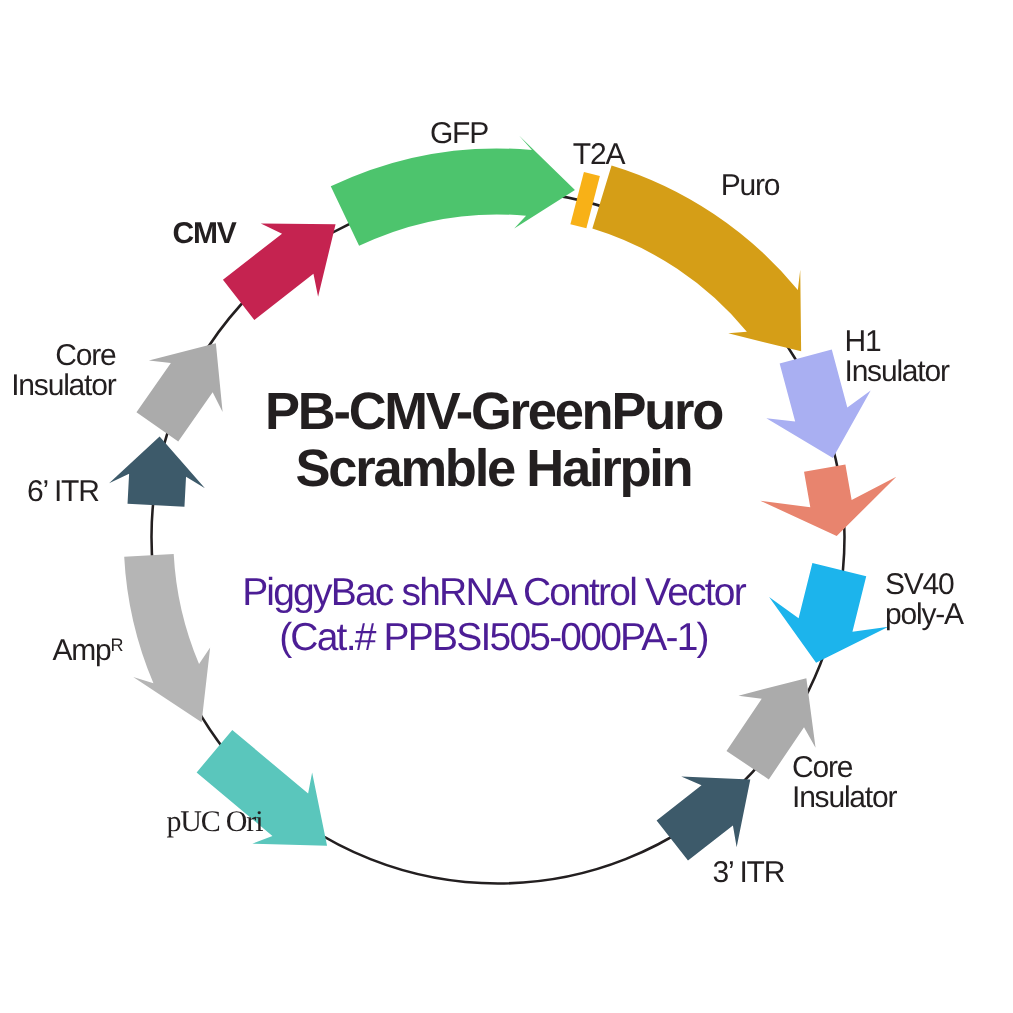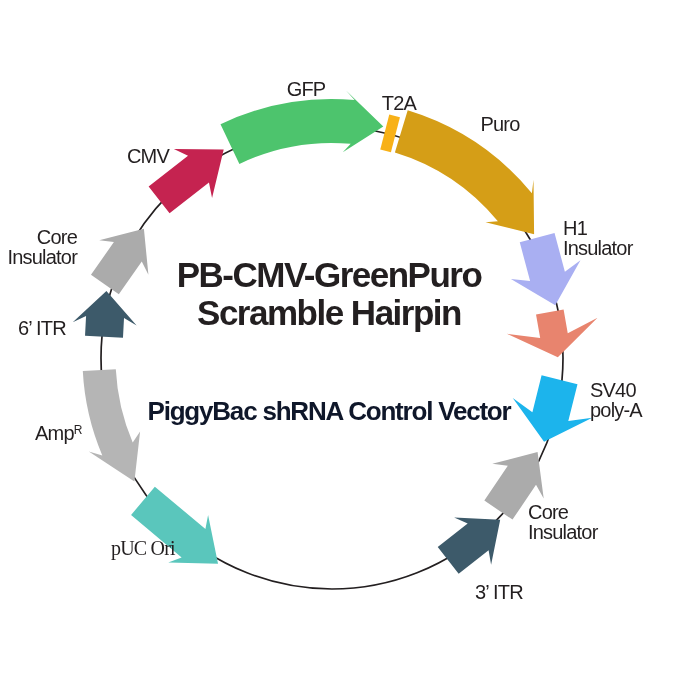--- a/index.html
+++ b/index.html
@@ -15,23 +15,23 @@
   }
   .seg-label.center { transform:translate(-50%,-50%); text-align:center; white-space:nowrap; }
   .seg-label.right { text-align:right; }
   .seg-label .sup { font-size:12px; vertical-align:6px; letter-spacing:-0.5px; }
   .title-block {
     position:absolute; left:0; width:658px; top:256px; text-align:center;
     font-weight:bold; font-size:35px; line-height:38px; letter-spacing:-1.5px;
     color:#231F20;
   }
   .subtitle-block {
-    position:absolute; left:0; width:658px; top:396px; text-align:center;
-    font-weight:bold; font-size:26px; line-height:30px; letter-spacing:-1.2px;
-    color:#0f172a;
+    position:absolute; left:0; width:658px; top:379px; text-align:center;
+    font-weight:normal; font-size:26px; line-height:30px; letter-spacing:-1.2px;
+    color:#4c1d95;
   }
 </style>
 </head>
 <body>
 
 <div id="stage">
   <svg id="diagram" viewBox="0 0 675 675" xmlns="http://www.w3.org/2000/svg">
       <circle cx="332" cy="358" r="231" fill="none" stroke="#231F20" stroke-width="1.7"></circle>
       <polygon points="-41.0,-17.0 9.0,-17.0 2.0,-31.0 41.0,0.0 2.0,31.0 9.0,17.0 -41.0,17.0" transform="translate(191.4 174.7) rotate(-38)" fill="#C52350"></polygon>
       <path d="M220.5 124.2 A259 259 0 0 1 354.6 100.0 L346.0 90.4 L383.3 126.6 L342.8 152.3 L350.7 143.8 A215 215 0 0 0 239.4 163.9 Z" fill="#4DC46D"></path>
@@ -41,38 +41,39 @@
       <polygon points="-23.0,-14.0 1.0,-14.0 -9.0,-46.0 23.0,0.0 -9.0,46.0 1.0,14.0 -23.0,14.0" transform="translate(553.8 334.7) rotate(80)" fill="#E8846E"></polygon>
       <polygon points="-32.0,-18.5 6.0,-18.5 -3.0,-41.0 32.0,0.0 -3.0,41.0 6.0,18.5 -32.0,18.5" transform="translate(551.8 410.8) rotate(104)" fill="#1CB4EC"></polygon>
       <polygon points="-35.0,-17.0 7.0,-17.0 0.0,-31.0 35.0,0.0 0.0,31.0 7.0,17.0 -35.0,17.0" transform="translate(518.0 481.1) rotate(-56)" fill="#ABABAB"></polygon>
       <polygon points="-33.0,-17.0 5.0,-17.0 -2.0,-30.0 33.0,0.0 -2.0,30.0 5.0,17.0 -33.0,17.0" transform="translate(474.2 540.0) rotate(-38)" fill="#3D5A6A"></polygon>
       <polygon points="-49.0,-18.5 17.0,-18.5 10.0,-31.0 49.0,0.0 10.0,31.0 17.0,18.5 -49.0,18.5" transform="translate(180.5 532.3) rotate(40)" fill="#5AC6BC"></polygon>
       <path d="M82.8 371.1 A249.5 249.5 0 0 0 102.3 455.5 L88.8 451.4 L134.4 481.5 L140.1 431.6 L132.7 442.6 A216.5 216.5 0 0 1 115.8 369.3 Z" fill="#B5B5B5"></path>
       <polygon points="-23.0,-19.0 -3.0,-19.0 -10.0,-32.0 23.0,0.0 -10.0,32.0 -3.0,19.0 -23.0,19.0" transform="translate(105.2 313.9) rotate(-87)" fill="#3D5A6A"></polygon>
       <polygon points="-34.0,-17.0 6.0,-17.0 -1.0,-30.0 34.0,0.0 -1.0,30.0 6.0,17.0 -34.0,17.0" transform="translate(124.4 256.7) rotate(-55)" fill="#ABABAB"></polygon>
     </svg>
   <div id="labels">
-      <div class="seg-label center" style="left: 148px; top: 156px;"><span>CMV</span></div>
+      <div class="seg-label center" style="left: 136px; top: 156px; font-weight: bold;"><span>CMV</span></div>
       <div class="seg-label center" style="left: 283px; top: 89px; margin-left: 23px;"><span>GFP</span></div>
       <div class="seg-label center" style="left: 399px; top: 103px;"><span>T2A</span></div>
       <div class="seg-label center" style="left: 500px; top: 124px;"><span>Puro</span></div>
       <div class="seg-label left" style="left: 563px; top: 218px;"><span>H1
 Insulator</span></div>
       <div class="seg-label left" style="left: 590px; top: 380px;"><span>SV40
 poly-A</span></div>
       <div class="seg-label left" style="left: 528px; top: 502px;"><span>Core
 Insulator</span></div>
-      <div class="seg-label left" style="left: 475px; top: 572px; margin-top: 10px;"><span>3’ ITR</span></div>
+      <div class="seg-label left" style="left: 475px; top: 572px;"><span>3’ ITR</span></div>
       <div class="seg-label left" style="left: 111px; top: 538px; font-family: Liberation Serif, serif;"><span>pUC Ori</span></div>
       <div class="seg-label left" style="left: 35px; top: 420px;"><span>Amp</span><span class="sup">R</span></div>
       <div class="seg-label left" style="left: 18px; top: 318px;"><span>6’ ITR</span></div>
       <div class="seg-label right" style="right: 598px; top: 227px;"><span>Core
 Insulator</span></div>
     </div>
 
   <div class="title-block">
     <div>PB-CMV-GreenPuro</div>
     <div>Scramble Hairpin</div>
   </div>
   <div class="subtitle-block">
     <div>PiggyBac shRNA Control Vector</div>
+    <div>(Cat.# PPBSI505-000PA-1)</div>
   </div>
 </div>
 
 </body></html>

